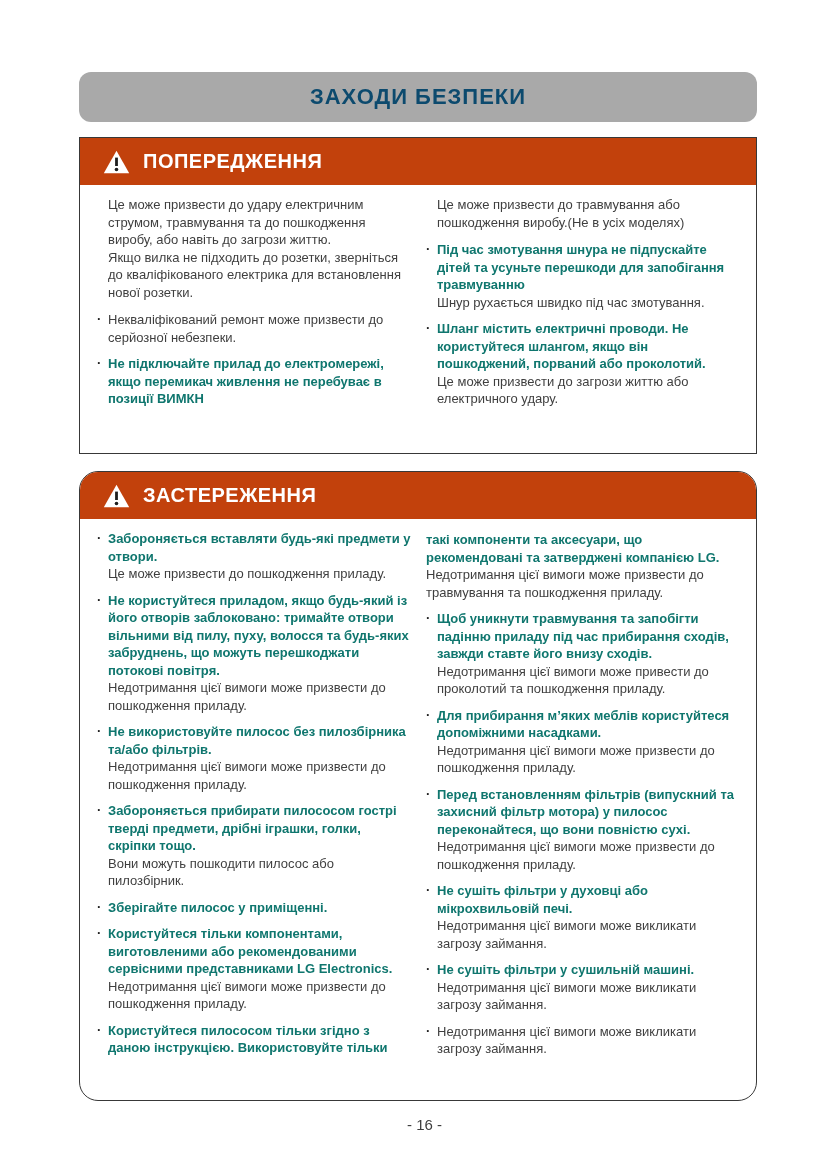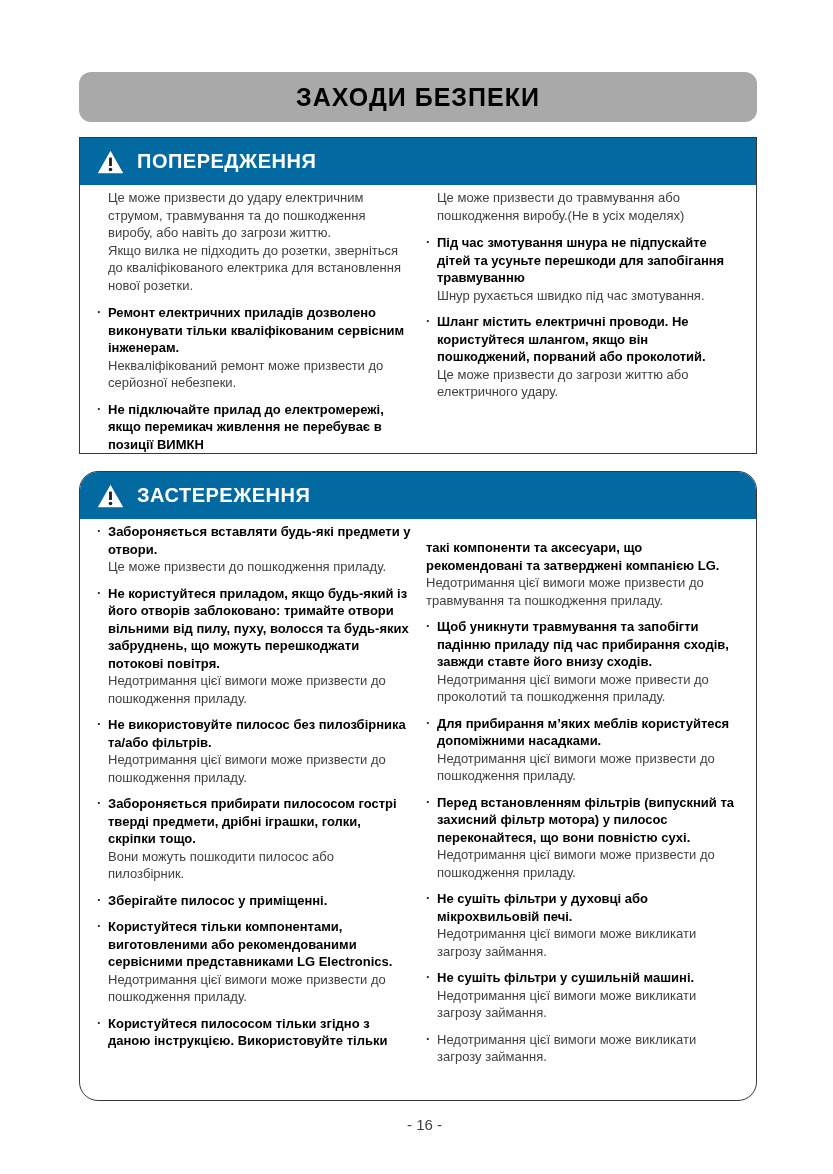--- a/index.html
+++ b/index.html
@@ -5,44 +5,44 @@
   html,body { margin:0; padding:0; background:#ffffff; }
   .page {
     position:relative; width:833px; height:1174px; background:#ffffff;
     font-family:"Liberation Sans", sans-serif; overflow:hidden;
     color:#3f3f3f;
   }
   .title-bar {
     position:absolute; left:79px; top:72px; width:678px; height:50px;
     background:#a9a9a9; border-radius:12px;
     display:flex; align-items:center; justify-content:center;
-    color:#000000; font-weight:bold; font-size:25px; letter-spacing:1px;
+    color:#0c4a6e; font-weight:bold; font-size:22px; letter-spacing:1px;
   }
   .box {
     position:absolute; left:79px; width:678px; background:#ffffff;
     border:1.5px solid #383838; box-sizing:border-box; overflow:hidden;
   }
   .box-warning { top:137px; height:317px; }
   .box-caution { top:471px; height:630px;border-radius:19px; }
   .box-header {
-    height:47px; background:#0369a1;
-    display:flex; align-items:center; gap:13px; padding-left:17px;
+    height:47px; background:#c2410c;
+    display:flex; align-items:center; gap:13px; padding-left:23px;
     color:#ffffff; font-weight:bold; font-size:20px; letter-spacing:0.5px;
     box-sizing:border-box;
   }
   .tri-icon { display:flex; align-items:center; }
   .box-body {
-    display:flex; gap:15px; padding:4px 16px 0 17px; box-sizing:border-box;justify-content:center;
+    display:flex; gap:15px; padding:11px 16px 0 17px; box-sizing:border-box;justify-content:center;
   }
   .col { flex:1; min-width:0; font-size:13px; line-height:17.5px; }
   .intro { margin:0 0 10px 0; padding-left:11px; white-space:pre-line; }
-  .cont  { margin:16px 0 9px 0; }
+  .cont  { margin:1px 0 9px 0; }
   .item  { position:relative; padding-left:11px; margin-bottom:9px; }
   .dot   { position:absolute; left:0; top:-1px; font-weight:bold; color:#1f1f1f; }
-  .bold  { display:block; font-weight:bold; color:#000000; }
+  .bold  { display:block; font-weight:bold; color:#0f766e; }
   .norm  { display:block; }
   .norm:empty { display:none; }
   .gapped .norm { margin-top:0; }
   .footer {
     position:absolute; top:1116px; left:8px; width:100%; text-align:center;
     font-size:15px; color:#3f3f3f;
   }
 </style>
 </head>
 <body>
@@ -61,21 +61,20 @@
         </svg>
       </span>
       <span>ПОПЕРЕДЖЕННЯ</span>
     </div>
     <div class="box-body">
       <div class="col">
         <p class="intro">Це може призвести до удару електричним струмом, травмування та до пошкодження виробу, або навіть до загрози життю.
 Якщо вилка не підходить до розетки, зверніться до кваліфікованого електрика для встановлення нової розетки.</p>
         <div class="item">
           <span class="dot">·</span>
-          <span class="bold">Ремонт електричних приладів дозволено виконувати тільки кваліфікованим сервісним інженерам.</span>
           <span class="norm">Некваліфікований ремонт може призвести до серйозної небезпеки.</span>
         </div>
         <div class="item">
           <span class="dot">·</span>
           <span class="bold">Не підключайте прилад до електромережі, якщо перемикач живлення не перебуває в позиції ВИМКН</span>
 
         </div>
       </div>
       <div class="col">
         <p class="intro">Це може призвести до травмування або пошкодження виробу.(Не в усіх моделях)</p>

